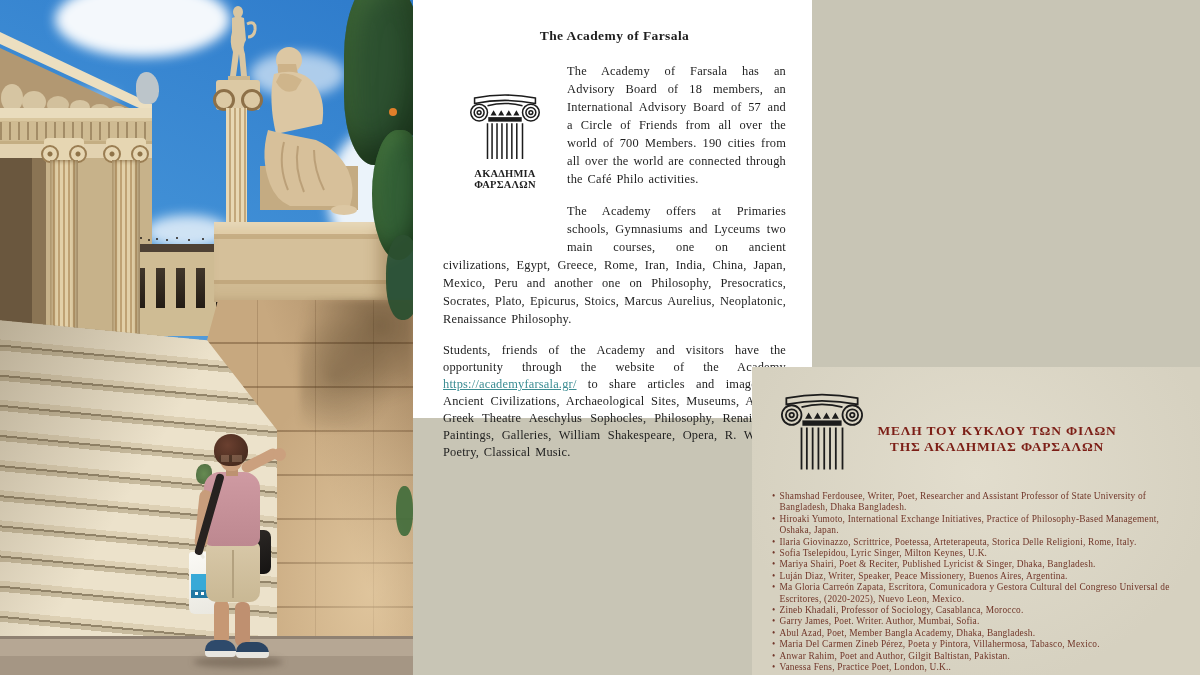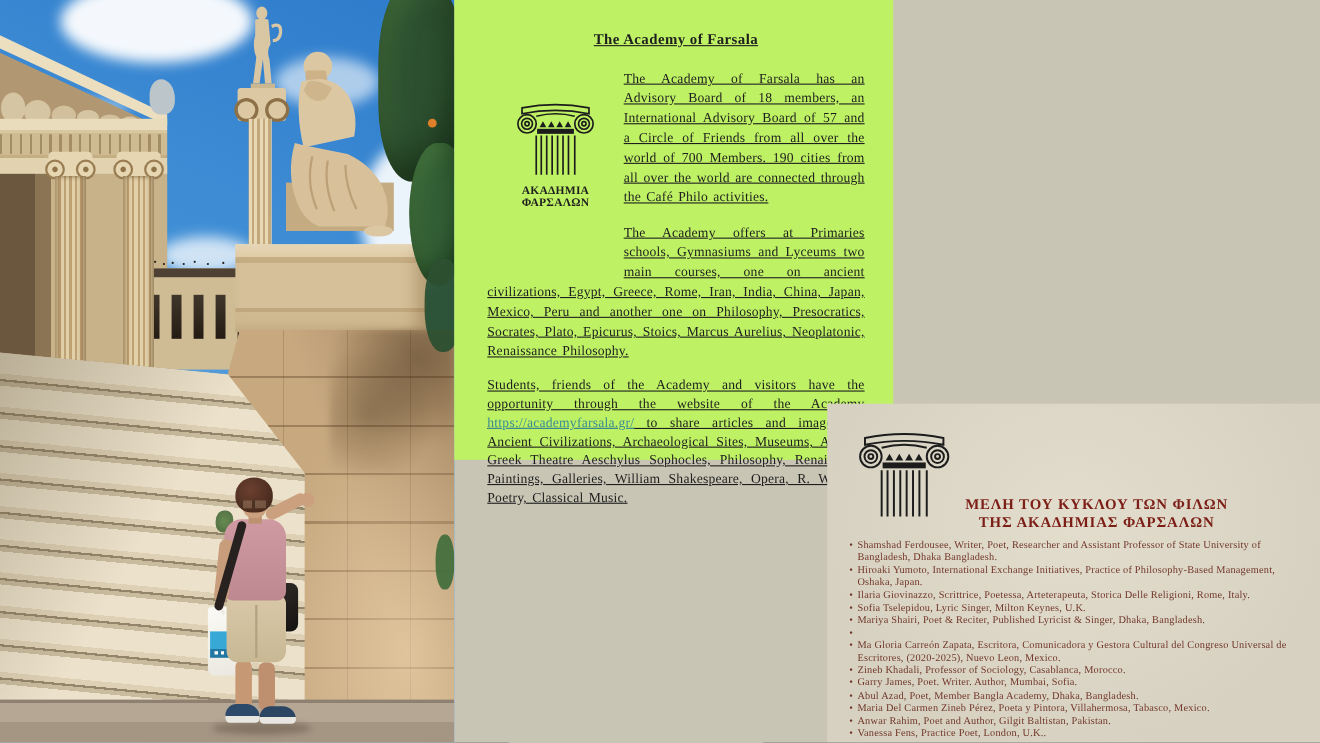--- a/index.html
+++ b/index.html
@@ -112,36 +112,36 @@
   .w-whitebag{left:6px;top:118px;width:40px;height:62px;border-radius:3px 3px 6px 6px;
     background:linear-gradient(165deg,#fbfaf6,#e9e7df);}
   .w-whitebag:before{content:"";position:absolute;left:10px;top:-15px;width:20px;height:20px;
     border:3px solid #eceae2;border-radius:50%;border-bottom-color:transparent;}
   .w-bagprint{left:8px;top:140px;width:36px;height:24px;opacity:.95;
     background:linear-gradient(180deg,#2ea6d6 0 16px,#1872a0 16px);}
   .w-bagprint:after{content:"";position:absolute;left:4px;bottom:3px;width:26px;height:3px;
     background:repeating-linear-gradient(90deg,#fff 0 3px,transparent 3px 6px);}
 
   
-  .page{position:absolute;left:413px;top:0;width:399px;height:418px;background:#bef264;z-index:10;
-    box-sizing:border-box;padding:20px 26px 0 30px;color:#1e1e1e;text-decoration:underline;}
+  .page{position:absolute;left:413px;top:0;width:399px;height:418px;background:#ffffff;z-index:10;
+    box-sizing:border-box;padding:20px 26px 0 30px;color:#1e1e1e;}
   .doc-title{text-align:center;font-size:13.5px;font-weight:bold;letter-spacing:.4px;margin:8px 0 18px;}
   .logo-float{float:left;width:124px;height:182px;box-sizing:border-box;padding-top:30px;}
   .logo-float svg{display:block;margin:0 auto;}
   .logo-caption{margin-top:6px;font-size:10.5px;font-weight:bold;text-align:center;letter-spacing:.2px;}
   .page p{font-size:12.4px;line-height:18px;text-align:justify;margin:0 0 14px;letter-spacing:.2px;word-spacing:1.5px;}
   .page p.p3{line-height:17px;}
   .weblink{color:#3a8c92;text-decoration:underline;cursor:pointer;}
 
   
   .panel{position:absolute;left:752px;top:367px;width:448px;height:308px;z-index:11;
     background:radial-gradient(ellipse at 50% 35%,#e2ddcd,#d6d1c0 75%);}
   .panel-logo{position:absolute;left:24px;top:24px;}
   .panel-heading{position:absolute;left:120px;top:56px;width:250px;text-align:center;
-    font-size:13.5px;font-weight:bold;color:#7c1e16;letter-spacing:.8px;line-height:16px;margin-top:28px;}
+    font-size:13.5px;font-weight:bold;color:#7c1e16;letter-spacing:.8px;line-height:16px;}
   .member-list{position:absolute;left:20px;top:124px;width:414px;margin:0;padding:0;list-style:none;}
   .member-list li{display:flex;font-size:9.4px;line-height:11.4px;color:#713629;letter-spacing:.2px;}
   .member-list .bullet{margin-right:4px;flex:0 0 auto;}
 
   .ink{stroke:#1c1c1c;fill:none;stroke-width:2;}
 </style>
 </head>
 <body>
 
 <svg width="0" height="0" style="position:absolute" aria-hidden="true">
@@ -296,20 +296,21 @@
           <span>Sofia Tselepidou, Lyric Singer, Milton Keynes, U.K.</span>
         </li>
 
         <li>
           <span class="bullet">•</span>
           <span>Mariya Shairi, Poet &amp; Reciter, Published Lyricist &amp; Singer, Dhaka, Bangladesh.</span>
         </li>
 
         <li>
           <span class="bullet">•</span>
+          <span>Luján Diaz, Writer, Speaker, Peace Missionery, Buenos Aires, Argentina.</span>
         </li>
 
         <li>
           <span class="bullet">•</span>
           <span>Ma Gloria Carreón Zapata, Escritora, Comunicadora y Gestora Cultural del Congreso Universal de Escritores, (2020-2025), Nuevo Leon, Mexico.</span>
         </li>
 
         <li>
           <span class="bullet">•</span>
           <span>Zineb Khadali, Professor of Sociology, Casablanca, Morocco.</span>

